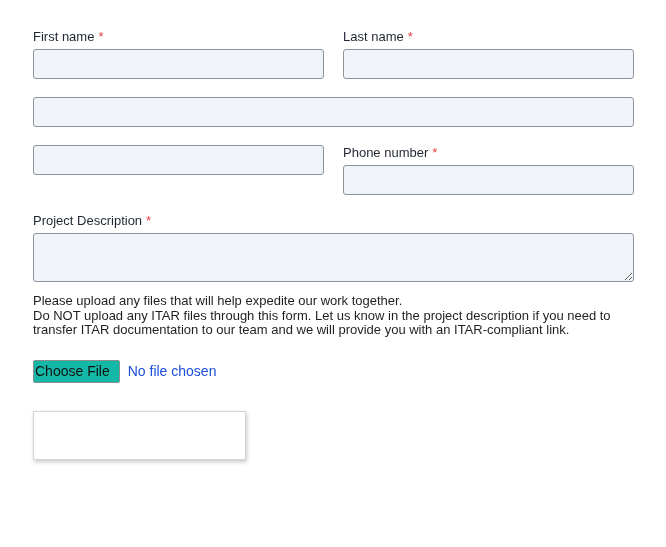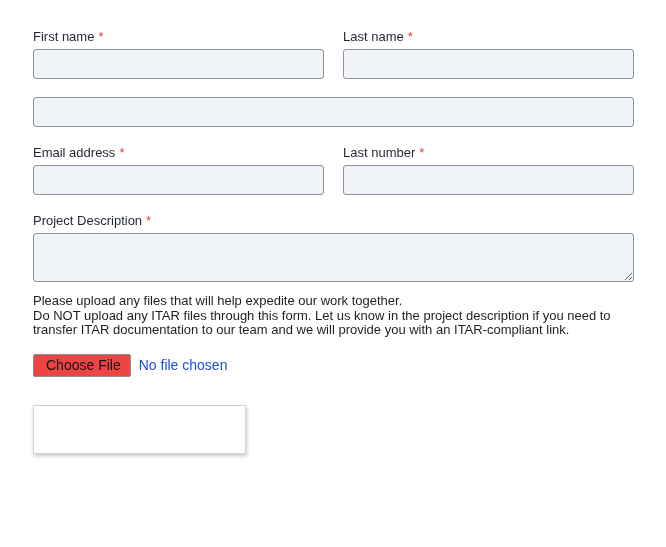--- a/index.html
+++ b/index.html
@@ -54,40 +54,40 @@
   textarea.text-input {
     height: 49px;
     padding-top: 5px;
     resize: both;
   }
   .field-project { margin-bottom: 12px; }
   .upload-note {
     font-size: 13px;
     line-height: 14.5px;
     color: #1f1f1f;
-    margin-bottom: 16px;
+    margin-bottom: 22px;
   }
   .note-line2 {
   }
   .file-row {
     display: flex;
     align-items: center;
     gap: 8px;
     margin-bottom: 28px;
   }
   .choose-file-btn {
     font-family: "Liberation Sans", sans-serif;
     font-size: 14px;
     line-height: 1;
     color: #111111;
-    background: #ef4444;
+    background: #14b8a6;
     border: 1px solid #8d8d8d;
     border-radius: 2px;
     height: 23px;
-    padding: 2px 9px 3px 12px;
+    padding: 2px 9px 3px 1px;
     cursor: pointer;
   }
   .no-file-text {
     font-size: 14px;
     color: #1d4ed8;
   }
   .captcha-box {
     width: 213px;
     height: 49px;
     background: #ffffff;
@@ -125,25 +125,24 @@
         <input type="text" class="text-input" value="" style="">
       </div>
     </div>
 
     <div class="field">
       <input type="text" class="text-input" value="" style="">
     </div>
 
     <div class="row">
       <div class="field">
-        <label class="field-label"><span>Email address</span><span class="req">*</span></label>
         <input type="text" class="text-input" value="" style="">
       </div>
       <div class="field">
-        <label class="field-label"><span>Last number</span><span class="req">*</span></label>
+        <label class="field-label"><span>Phone number</span><span class="req">*</span></label>
         <input type="text" class="text-input" value="" style="">
       </div>
     </div>
 
     <div class="field field-project">
       <label class="field-label"><span>Project Description</span><span class="req">*</span></label>
       <textarea class="text-input" style=""></textarea>
     </div>
 
     <div class="upload-note">

